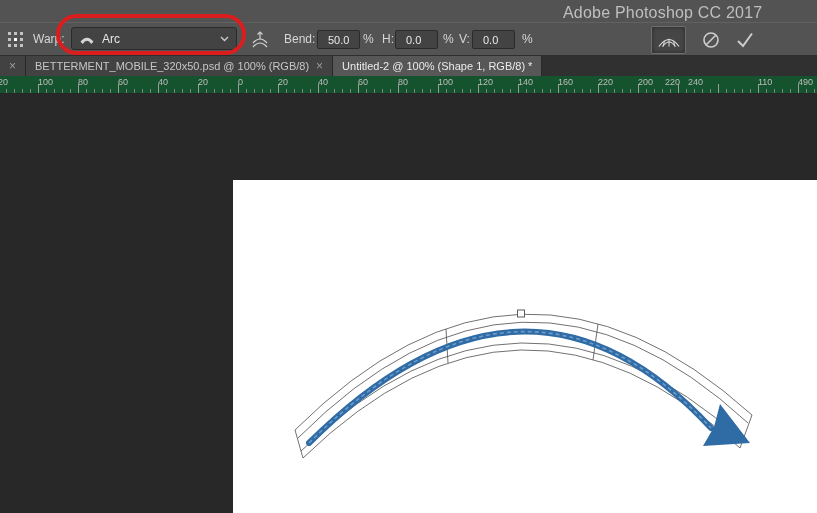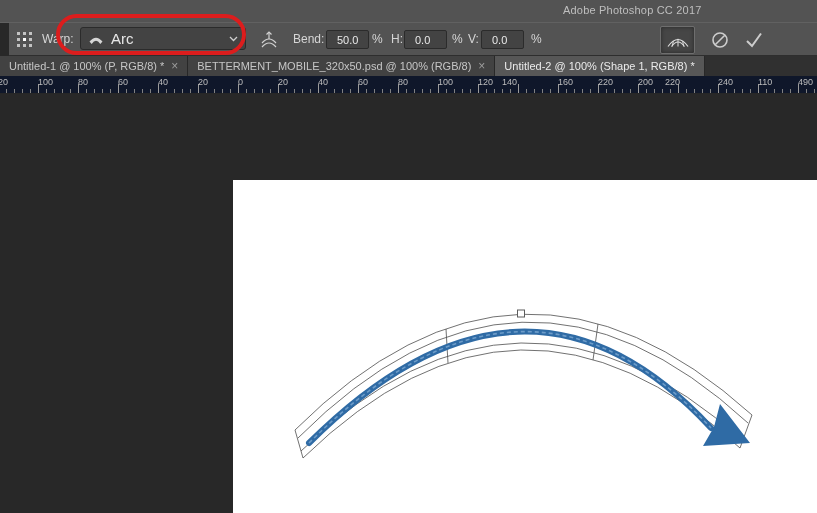--- a/index.html
+++ b/index.html
@@ -3,33 +3,33 @@
 <meta charset="utf-8">
 <style>
   html,body{margin:0;padding:0;background:#1b1b1b;}
   .screen{position:relative;width:817px;height:513px;background:#282828;
           font-family:"Liberation Sans",sans-serif;overflow:hidden;
           -webkit-font-smoothing:antialiased;}
 
   
   .titlebar{position:absolute;top:0;left:0;right:0;height:22px;background:#535353;
             border-bottom:1px solid #616161;}
-  .app-title{position:absolute;left:563px;top:4px;font-size:11px;color:#bfbfbf;letter-spacing:.2px;}
+  .app-title{position:absolute;left:563px;top:4px;font-size:16px;color:#bfbfbf;letter-spacing:.2px;}
 
   
   .optionsbar{position:absolute;top:23px;left:0;right:0;height:32px;background:#535353;
-              border-bottom:1px solid #2e2e2e;margin-left:9px;}
+              border-bottom:1px solid #2e2e2e;}
   .ob-label{position:absolute;top:9px;font-size:12px;color:#d6d6d6;}
   .lbl-warp{left:33px}.lbl-bend{left:284px}.lbl-h{left:382px}.lbl-v{left:459px}
   .unit-bend{left:363px}.unit-h{left:443px}.unit-v{left:522px}
   .refpoint{position:absolute;left:5px;top:6px;width:20px;height:20px;display:flex;align-items:center;justify-content:center;}
   .dropdown{position:absolute;left:71px;top:4px;width:166px;height:23px;background:#434343;
             border:1px solid #2b2b2b;border-radius:3px;display:flex;align-items:center;
             gap:7px;padding:0 7px;box-sizing:border-box;cursor:pointer;}
-  .dropdown .dd-value{font-size:15px;color:#e7e7e7;}
+  .dropdown .dd-value{font-size:12px;color:#e7e7e7;}
   .dropdown .chev{margin-left:auto;display:flex;}
   .field{position:absolute;top:7px;width:43px;height:19px;background:#434343;border:1px solid #2b2b2b;
          border-radius:2px;color:#e9e9e9;font-size:11px;padding:0 10px;box-sizing:border-box;
          font-family:"Liberation Sans",sans-serif;outline:none;}
   .f-bend{left:317px}.f-h{left:395px}.f-v{left:472px}
   .btn{position:absolute;display:flex;align-items:center;justify-content:center;cursor:pointer;border-radius:2px;}
   .orient-btn{left:246px;top:4px;width:27px;height:25px;}
   .warpmode-btn{left:651px;top:3px;width:35px;height:28px;background:#464646;
                 border:1px solid #6e6e6e;box-shadow:inset 0 0 4px rgba(0,0,0,.45);box-sizing:border-box;}
   .cancel-btn{left:697px;top:5px;width:28px;height:24px;}
@@ -41,21 +41,21 @@
 
   
   .tabbar{position:absolute;top:56px;left:0;right:0;height:20px;background:#303030;
           display:flex;align-items:stretch;}
   .tab{display:flex;align-items:center;gap:7px;padding:0 9px;background:#424242;
        border-right:1px solid #282828;font-size:11px;color:#c6c6c6;white-space:nowrap;cursor:pointer;}
   .tab.active{background:#575757;color:#ebebeb;}
   .tab .close{color:#9c9c9c;font-size:12px;line-height:1;cursor:pointer;}
 
   
-  .ruler{position:absolute;top:76px;left:0;right:0;height:17px;background:#0f172a;
+  .ruler{position:absolute;top:76px;left:0;right:0;height:17px;background:#14532d;
          border-bottom:1px solid #262626;overflow:hidden;cursor:default;}
   .ruler-major{position:absolute;left:0;right:0;bottom:0;height:9px;
          background:repeating-linear-gradient(to right,transparent 0 38px,#9b9b9b 38px 39px,transparent 39px 40px);}
   .ruler-minor{position:absolute;left:0;right:0;bottom:0;height:4px;
          background:repeating-linear-gradient(to right,transparent 0 6px,#818181 6px 7px,transparent 7px 8px);}
   .rlabel{position:absolute;top:1px;font-size:9px;color:#bdbdbd;}
 
   
   .workspace{position:absolute;top:94px;left:0;right:0;bottom:0;background:#282828;}
   .canvas{position:absolute;left:233px;top:86px;width:584px;height:333px;background:#ffffff;}
@@ -152,21 +152,20 @@
           <polyline points="3,10 8,15 17,2.5" stroke="#cdcdcd" stroke-width="2" fill="none"></polyline>
         </svg>
       </span>
     </div>
   </div>
 
   <div class="annotation"></div>
 
   <div class="tabbar">
     <div class="tab">
-      <span>Untitled-1 @ 100% (P, RGB/8) *</span>
       <span class="close">×</span>
     </div>
     <div class="tab">
       <span>BETTERMENT_MOBILE_320x50.psd @ 100% (RGB/8)</span>
       <span class="close">×</span>
     </div>
     <div class="tab active">
       <span>Untitled-2 @ 100% (Shape 1, RGB/8) *</span>
     </div>
   </div>
@@ -181,26 +180,26 @@
         <span class="rlabel" style="left: 118px;">60</span>
         <span class="rlabel" style="left: 158px;">40</span>
         <span class="rlabel" style="left: 198px;">20</span>
         <span class="rlabel" style="left: 238px;">0</span>
         <span class="rlabel" style="left: 278px;">20</span>
         <span class="rlabel" style="left: 318px;">40</span>
         <span class="rlabel" style="left: 358px;">60</span>
         <span class="rlabel" style="left: 398px;">80</span>
         <span class="rlabel" style="left: 438px;">100</span>
         <span class="rlabel" style="left: 478px;">120</span>
-        <span class="rlabel" style="left: 502px;">140</span>
+        <span class="rlabel" style="left: 518px;">140</span>
         <span class="rlabel" style="left: 558px;">160</span>
         <span class="rlabel" style="left: 598px;">220</span>
         <span class="rlabel" style="left: 638px;">200</span>
         <span class="rlabel" style="left: 665px;">220</span>
-        <span class="rlabel" style="left: 718px; text-align: right;">240</span>
+        <span class="rlabel" style="left: 688px; text-align: right;">240</span>
         <span class="rlabel" style="left: 758px;">110</span>
         <span class="rlabel" style="left: 798px;">490</span>
       </div>
   </div>
 
   <div class="workspace">
     <div class="canvas">
       <svg width="584" height="333" viewBox="0 0 584 333">
 
         <g stroke="#4d4d4d" stroke-width="0.8" fill="none">

